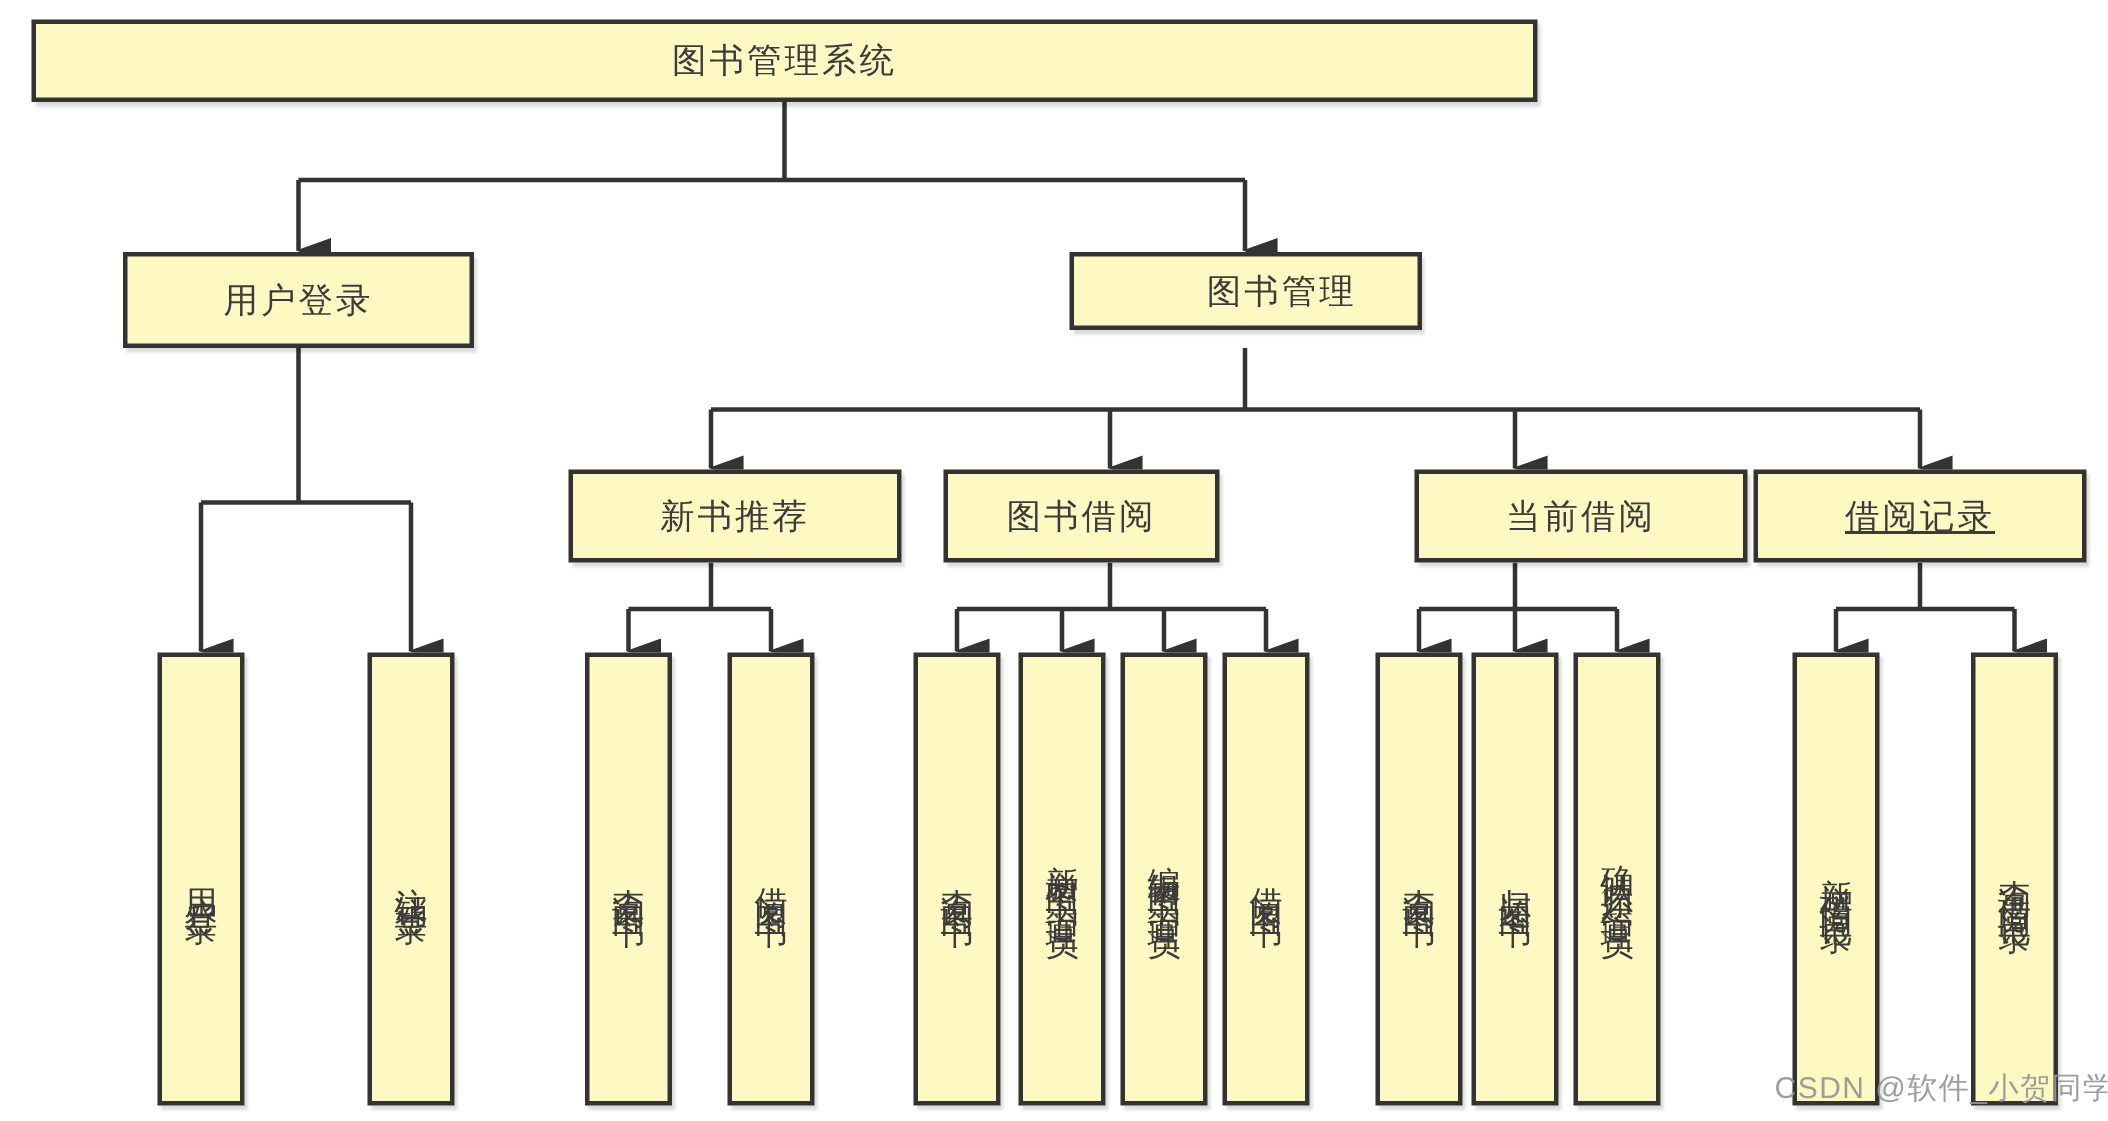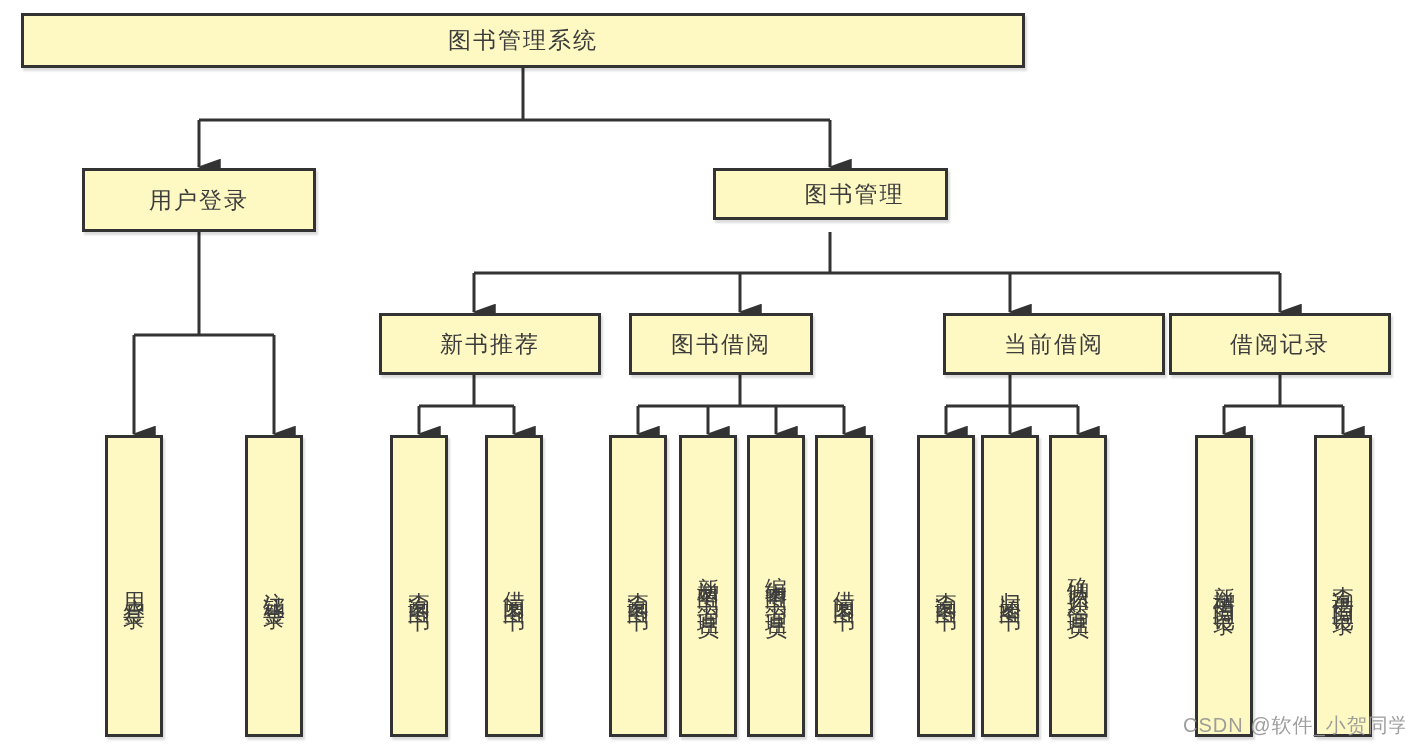--- a/index.html
+++ b/index.html
@@ -86,21 +86,21 @@
 
   <div class="node" style="left:363px; top:313px; width:222px; height:62px;margin-left:16px;">
     <span>新书推荐</span>
   </div>
   <div class="node" style="left:629px; top:313px; width:184px; height:62px;">
     <span>图书借阅</span>
   </div>
   <div class="node" style="left:899px; top:313px; width:222px; height:62px;margin-left:44px;">
     <span>当前借阅</span>
   </div>
-  <div class="node" style="left:1169px; top:313px; width:222px; height:62px;">
+  <div class="node" style="left:1169px; top:313px; width:222px; height:62px;text-decoration:underline;">
     <span>借阅记录</span>
   </div>
 
   <div class="node leaf" style="left:105px; top:435px; width:58px; height:302px;">
     <span class="vtext">用户登录</span>
   </div>
   <div class="node leaf" style="left:245px; top:435px; width:58px; height:302px;">
     <span class="vtext">注销登录</span>
   </div>
 

